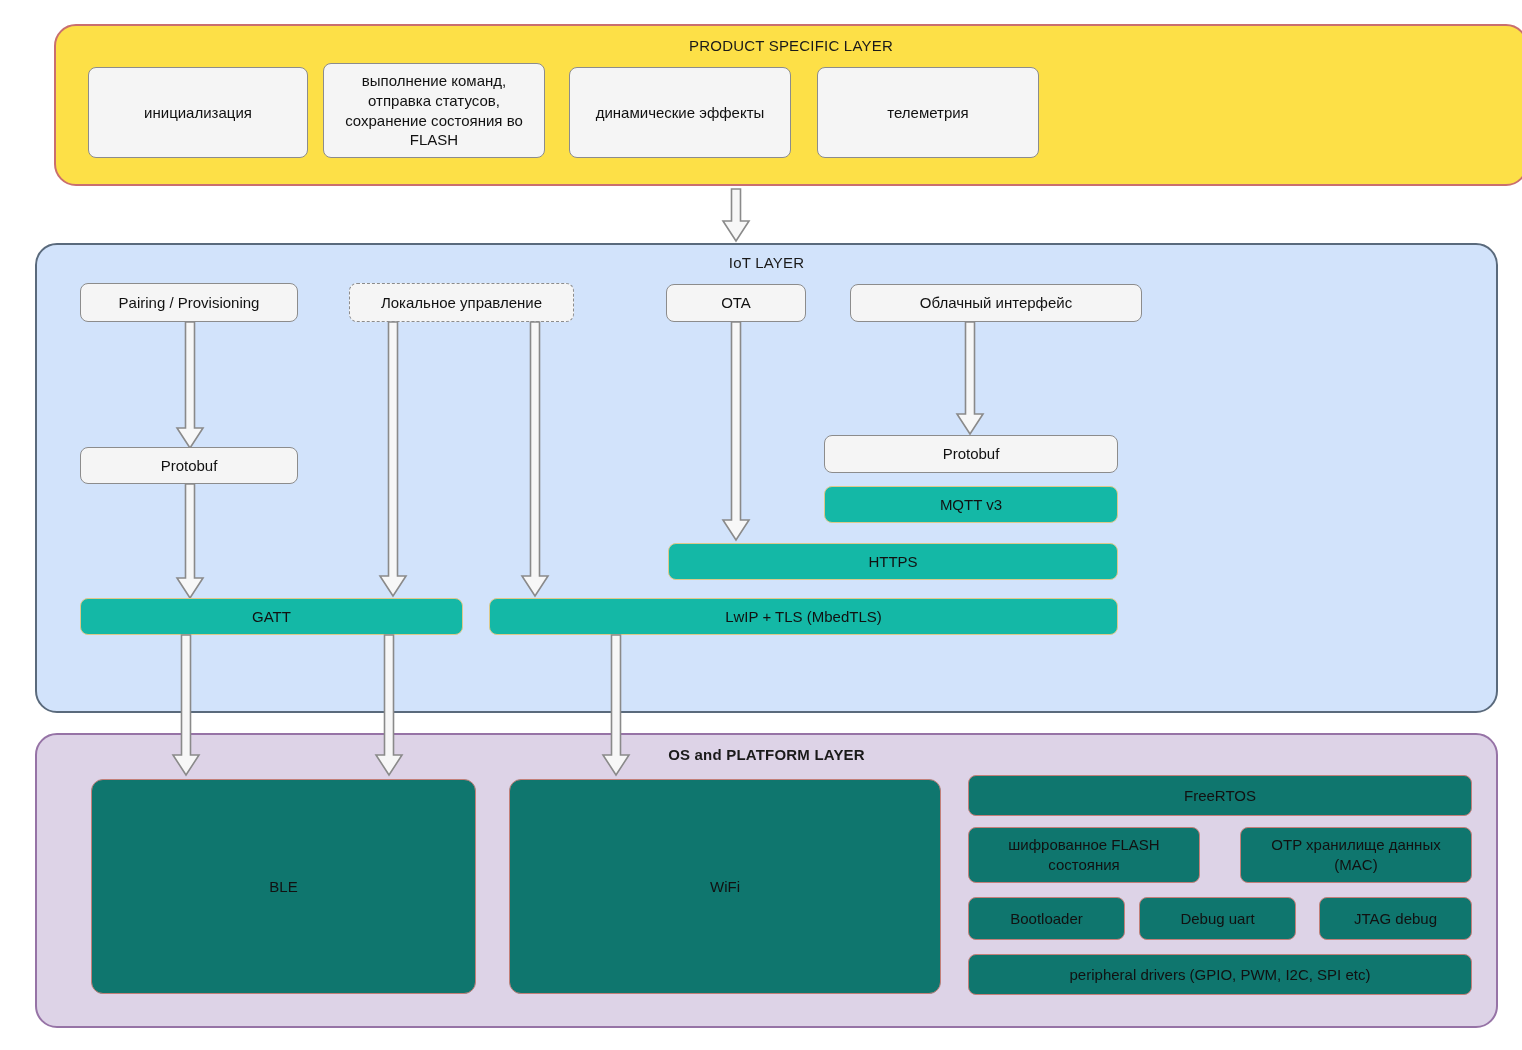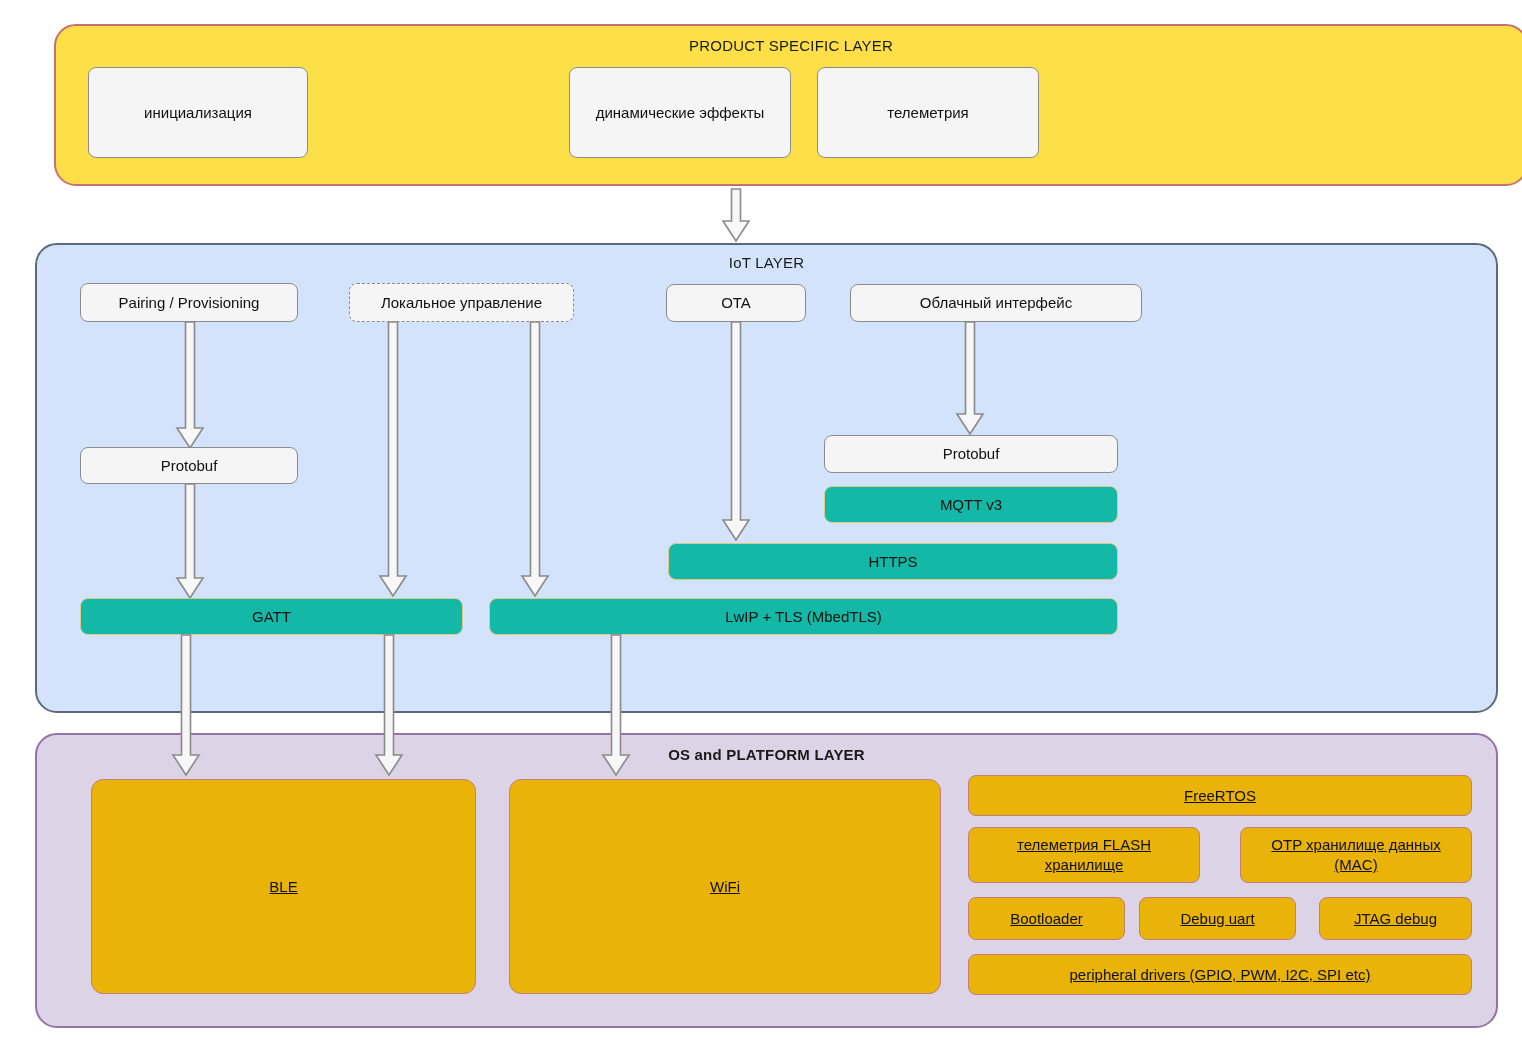--- a/index.html
+++ b/index.html
@@ -73,23 +73,22 @@
   }
   .node.dashed {
     border-style: dashed;
     border-width: 1.6px;
   }
   .node.yellow {
     background: #14b8a6;
     border-color: #dcc98a;
   }
   .node.pink {
-    background: #eab308;
+    background: #0f766e;
     border-color: #c27f79;
-    text-decoration: underline;
   }
   .node.big {
     border-radius: 12px;
   }
 
   
   .arrow { position: absolute; overflow: visible; }
   .arrow path {
     fill: #f7f7f7;
     stroke: #8a8a8a;
@@ -101,20 +100,21 @@
 <body>
 
 <div id="canvas">
 
   <div class="abs layer layer-product" style="left:24px; top:24px; width:1474px; height:162px;">
     <div class="layer-title" style="top:11px;">PRODUCT SPECIFIC LAYER</div>
   </div>
 
   <div class="abs node" style="left:88px; top:67px; width:220px; height:91px;">инициализация</div>
 
+  <div class="abs node" style="left:323px; top:63px; width:222px; height:95px;">выполнение команд, отправка статусов, сохранение состояния во FLASH</div>
 
   <div class="abs node" style="left:569px; top:67px; width:222px; height:91px;">динамические эффекты</div>
 
   <div class="abs node" style="left:817px; top:67px; width:222px; height:91px;">телеметрия</div>
 
   <svg class="arrow" style="left:722px; top:189px;" width="28" height="56" viewBox="0 0 28 56">
     <path d="M9.5,0 L18.5,0 L18.5,32 L27,32 L14,52 L1,32 L9.5,32 Z"></path>
   </svg>
 
   <div class="abs layer layer-iot" style="left:35px; top:243px; width:1463px; height:470px;">
@@ -181,21 +181,21 @@
   <svg class="arrow" style="left:602px; top:635px;" width="28" height="144" viewBox="0 0 28 144">
     <path d="M9.5,0 L18.5,0 L18.5,120 L27,120 L14,140 L1,120 L9.5,120 Z"></path>
   </svg>
 
   <div class="abs node pink big" style="left:91px; top:779px; width:385px; height:215px;">BLE</div>
 
   <div class="abs node pink big" style="left:509px; top:779px; width:432px; height:215px;">WiFi</div>
 
   <div class="abs node pink" style="left:968px; top:775px; width:504px; height:41px;">FreeRTOS</div>
 
-  <div class="abs node pink" style="left:968px; top:827px; width:232px; height:56px;">телеметрия FLASH хранилище</div>
+  <div class="abs node pink" style="left:968px; top:827px; width:232px; height:56px;">шифрованное FLASH состояния</div>
 
   <div class="abs node pink" style="left:1240px; top:827px; width:232px; height:56px;">OTP хранилище данных (MAC)</div>
 
   <div class="abs node pink" style="left:968px; top:897px; width:157px; height:43px;">Bootloader</div>
 
   <div class="abs node pink" style="left:1139px; top:897px; width:157px; height:43px;">Debug uart</div>
 
   <div class="abs node pink" style="left:1319px; top:897px; width:153px; height:43px;">JTAG debug</div>
 
   <div class="abs node pink" style="left:968px; top:954px; width:504px; height:41px;">peripheral drivers (GPIO, PWM, I2C, SPI etc)</div>

